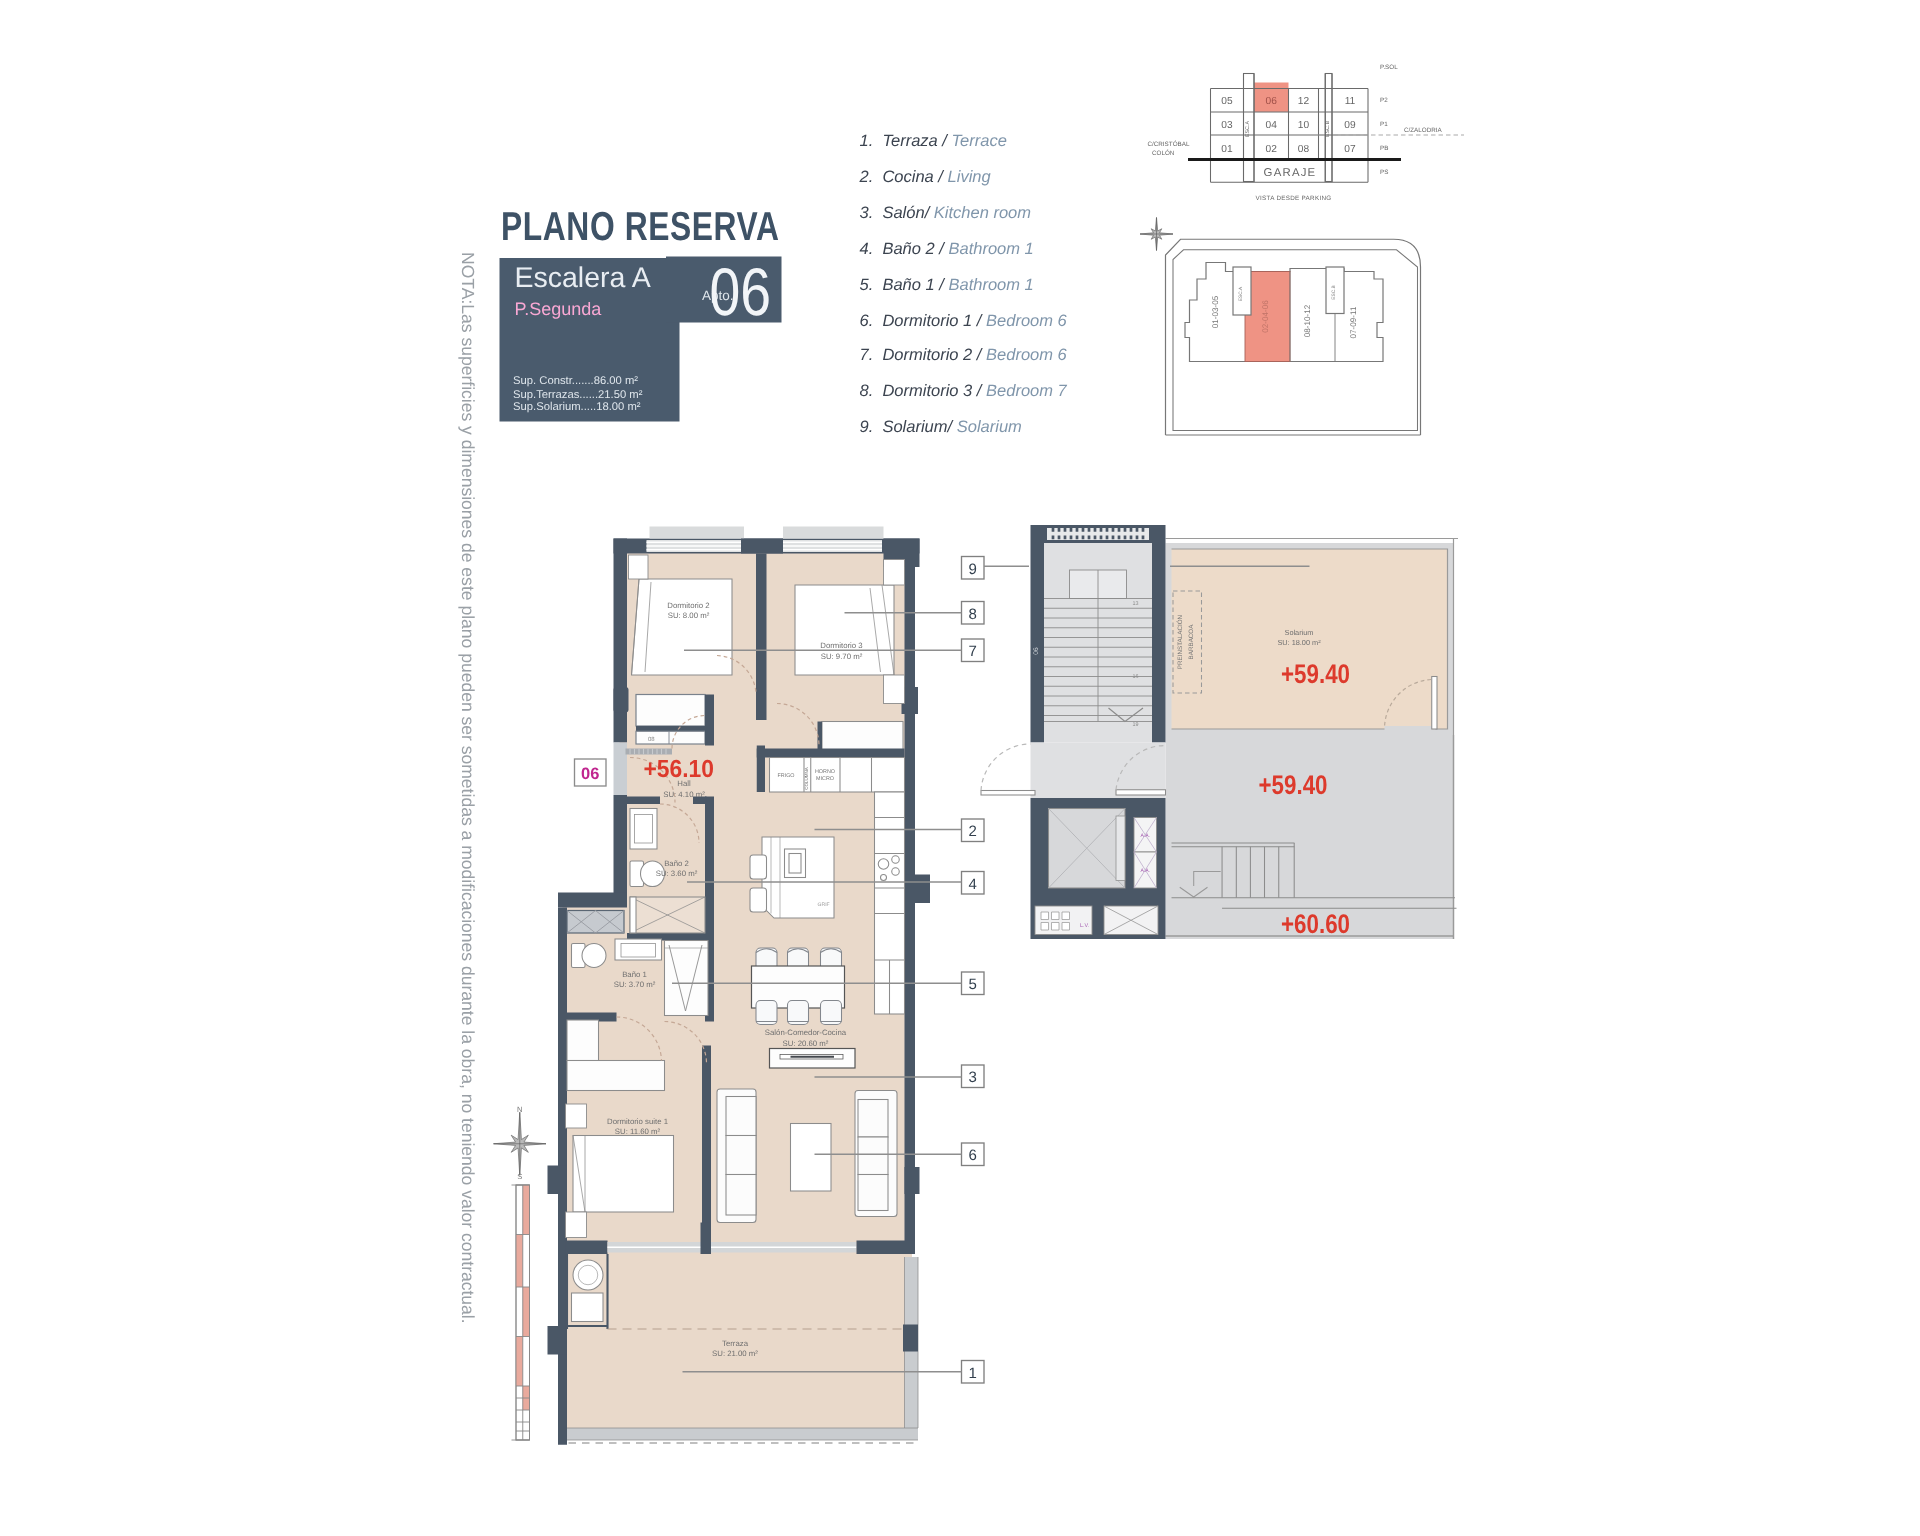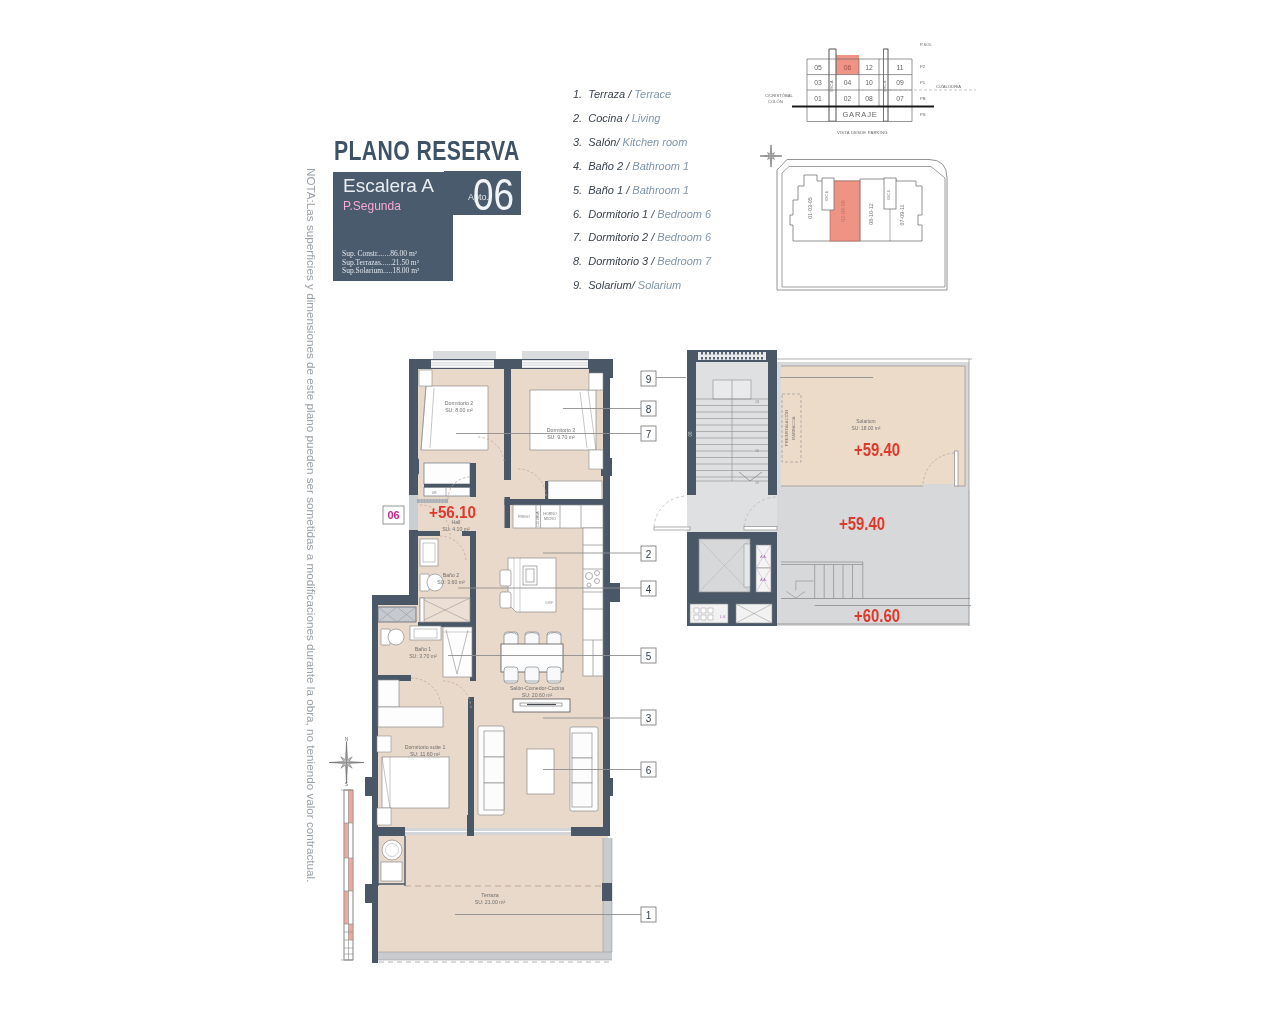--- a/index.html
+++ b/index.html
@@ -7,21 +7,21 @@
 .abs{position:absolute;}
 </style>
 </head>
 <body>
 
 <div class="abs" style="left:334px;top:136px;font-size:27px;font-weight:bold;color:#3e5266;letter-spacing:0.5px;transform:scaleX(0.785);transform-origin:0 0;">PLANO RESERVA</div>
 
 <div class="abs" style="left:333px;top:172px;width:120px;height:109px;background:#4a5b6d;">
 <div class="abs" style="left:10px;top:3px;font-size:19px;color:#e8edf2;">Escalera A</div>
 <div class="abs" style="left:10px;top:27px;font-size:12px;color:#f9a8d4;">P.Segunda</div>
-<div class="abs" style="left:9px;top:78px;font-size:7.5px;color:#dfe6ec;line-height:8.5px;white-space:nowrap;font-family:Liberation Serif, serif;">Sup. Constr.......86.00 m²<br>Sup.Terrazas......21.50 m²<br>Sup.Solarium.....18.00 m²</div>
+<div class="abs" style="left:9px;top:78px;font-size:7.5px;color:#dfe6ec;line-height:8.5px;white-space:nowrap;">Sup. Constr.......86.00 m²<br>Sup.Terrazas......21.50 m²<br>Sup.Solarium.....18.00 m²</div>
 </div>
 
 <div class="abs" style="left:444px;top:171px;width:77px;height:44px;background:#4a5b6d;">
 <div class="abs" style="left:24px;top:21px;font-size:9px;color:#dfe6ec;">Apto.</div>
 <div class="abs" style="left:29px;top:4px;font-size:45px;font-weight:400;color:#f2f5f8;transform:scaleX(0.82);transform-origin:0 0;line-height:40px;">06</div>
 </div>
 
 <div class="abs" style="left:318px;top:168px;transform:rotate(90deg);transform-origin:0 0;white-space:nowrap;font-size:11.7px;color:#9aa0a6;">NOTA:Las superficies y dimensiones de este plano pueden ser sometidas a modificaciones durante la obra, no teniendo valor contractual.</div>
 
 <div class="abs" style="left:573px;top:83px;font-size:11px;color:#3c4450;line-height:23.9px;font-style:italic;">

